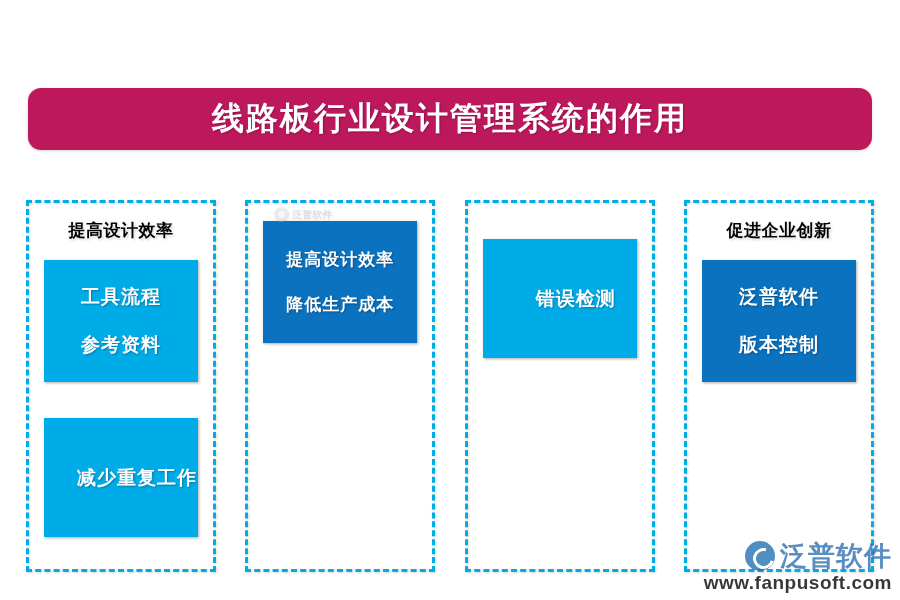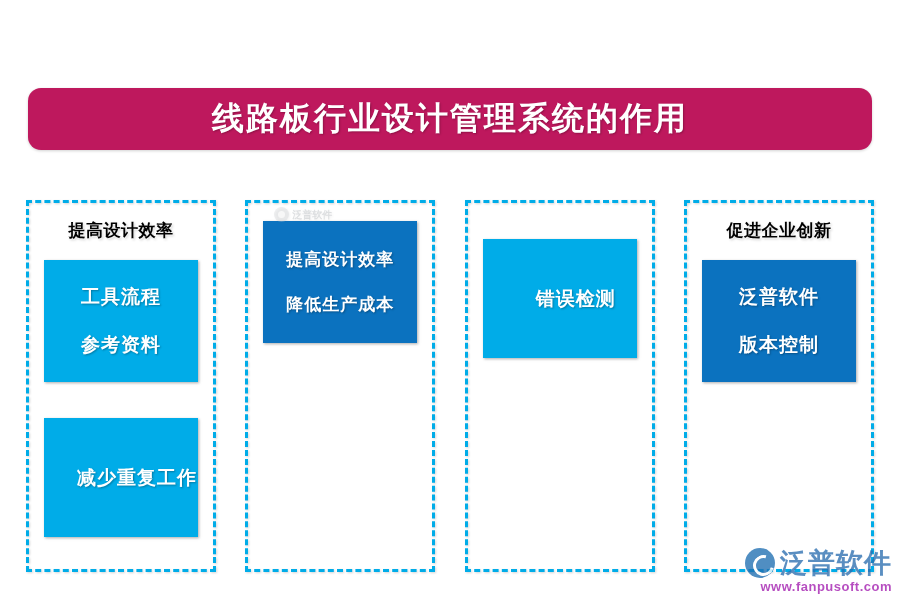--- a/index.html
+++ b/index.html
@@ -178,23 +178,23 @@
     transform: rotate(-30deg);
   }
   .wm-corner .wm-brand {
     font-size: 27px;
     font-weight: bold;
     color: #2c6fb0;
     letter-spacing: 1px;
     white-space: nowrap;
   }
   .wm-corner .wm-url {
-    font-size: 13px;
-    font-weight: bold;
-    color: #a21caf;
+    font-size: 19px;
+    font-weight: bold;
+    color: #000000;
     font-family: "Liberation Sans", sans-serif;
     letter-spacing: 0.5px;
     margin-top: -2px;
     white-space: nowrap;
   }
 </style>
 </head>
 <body>
 
 <div class="canvas">

